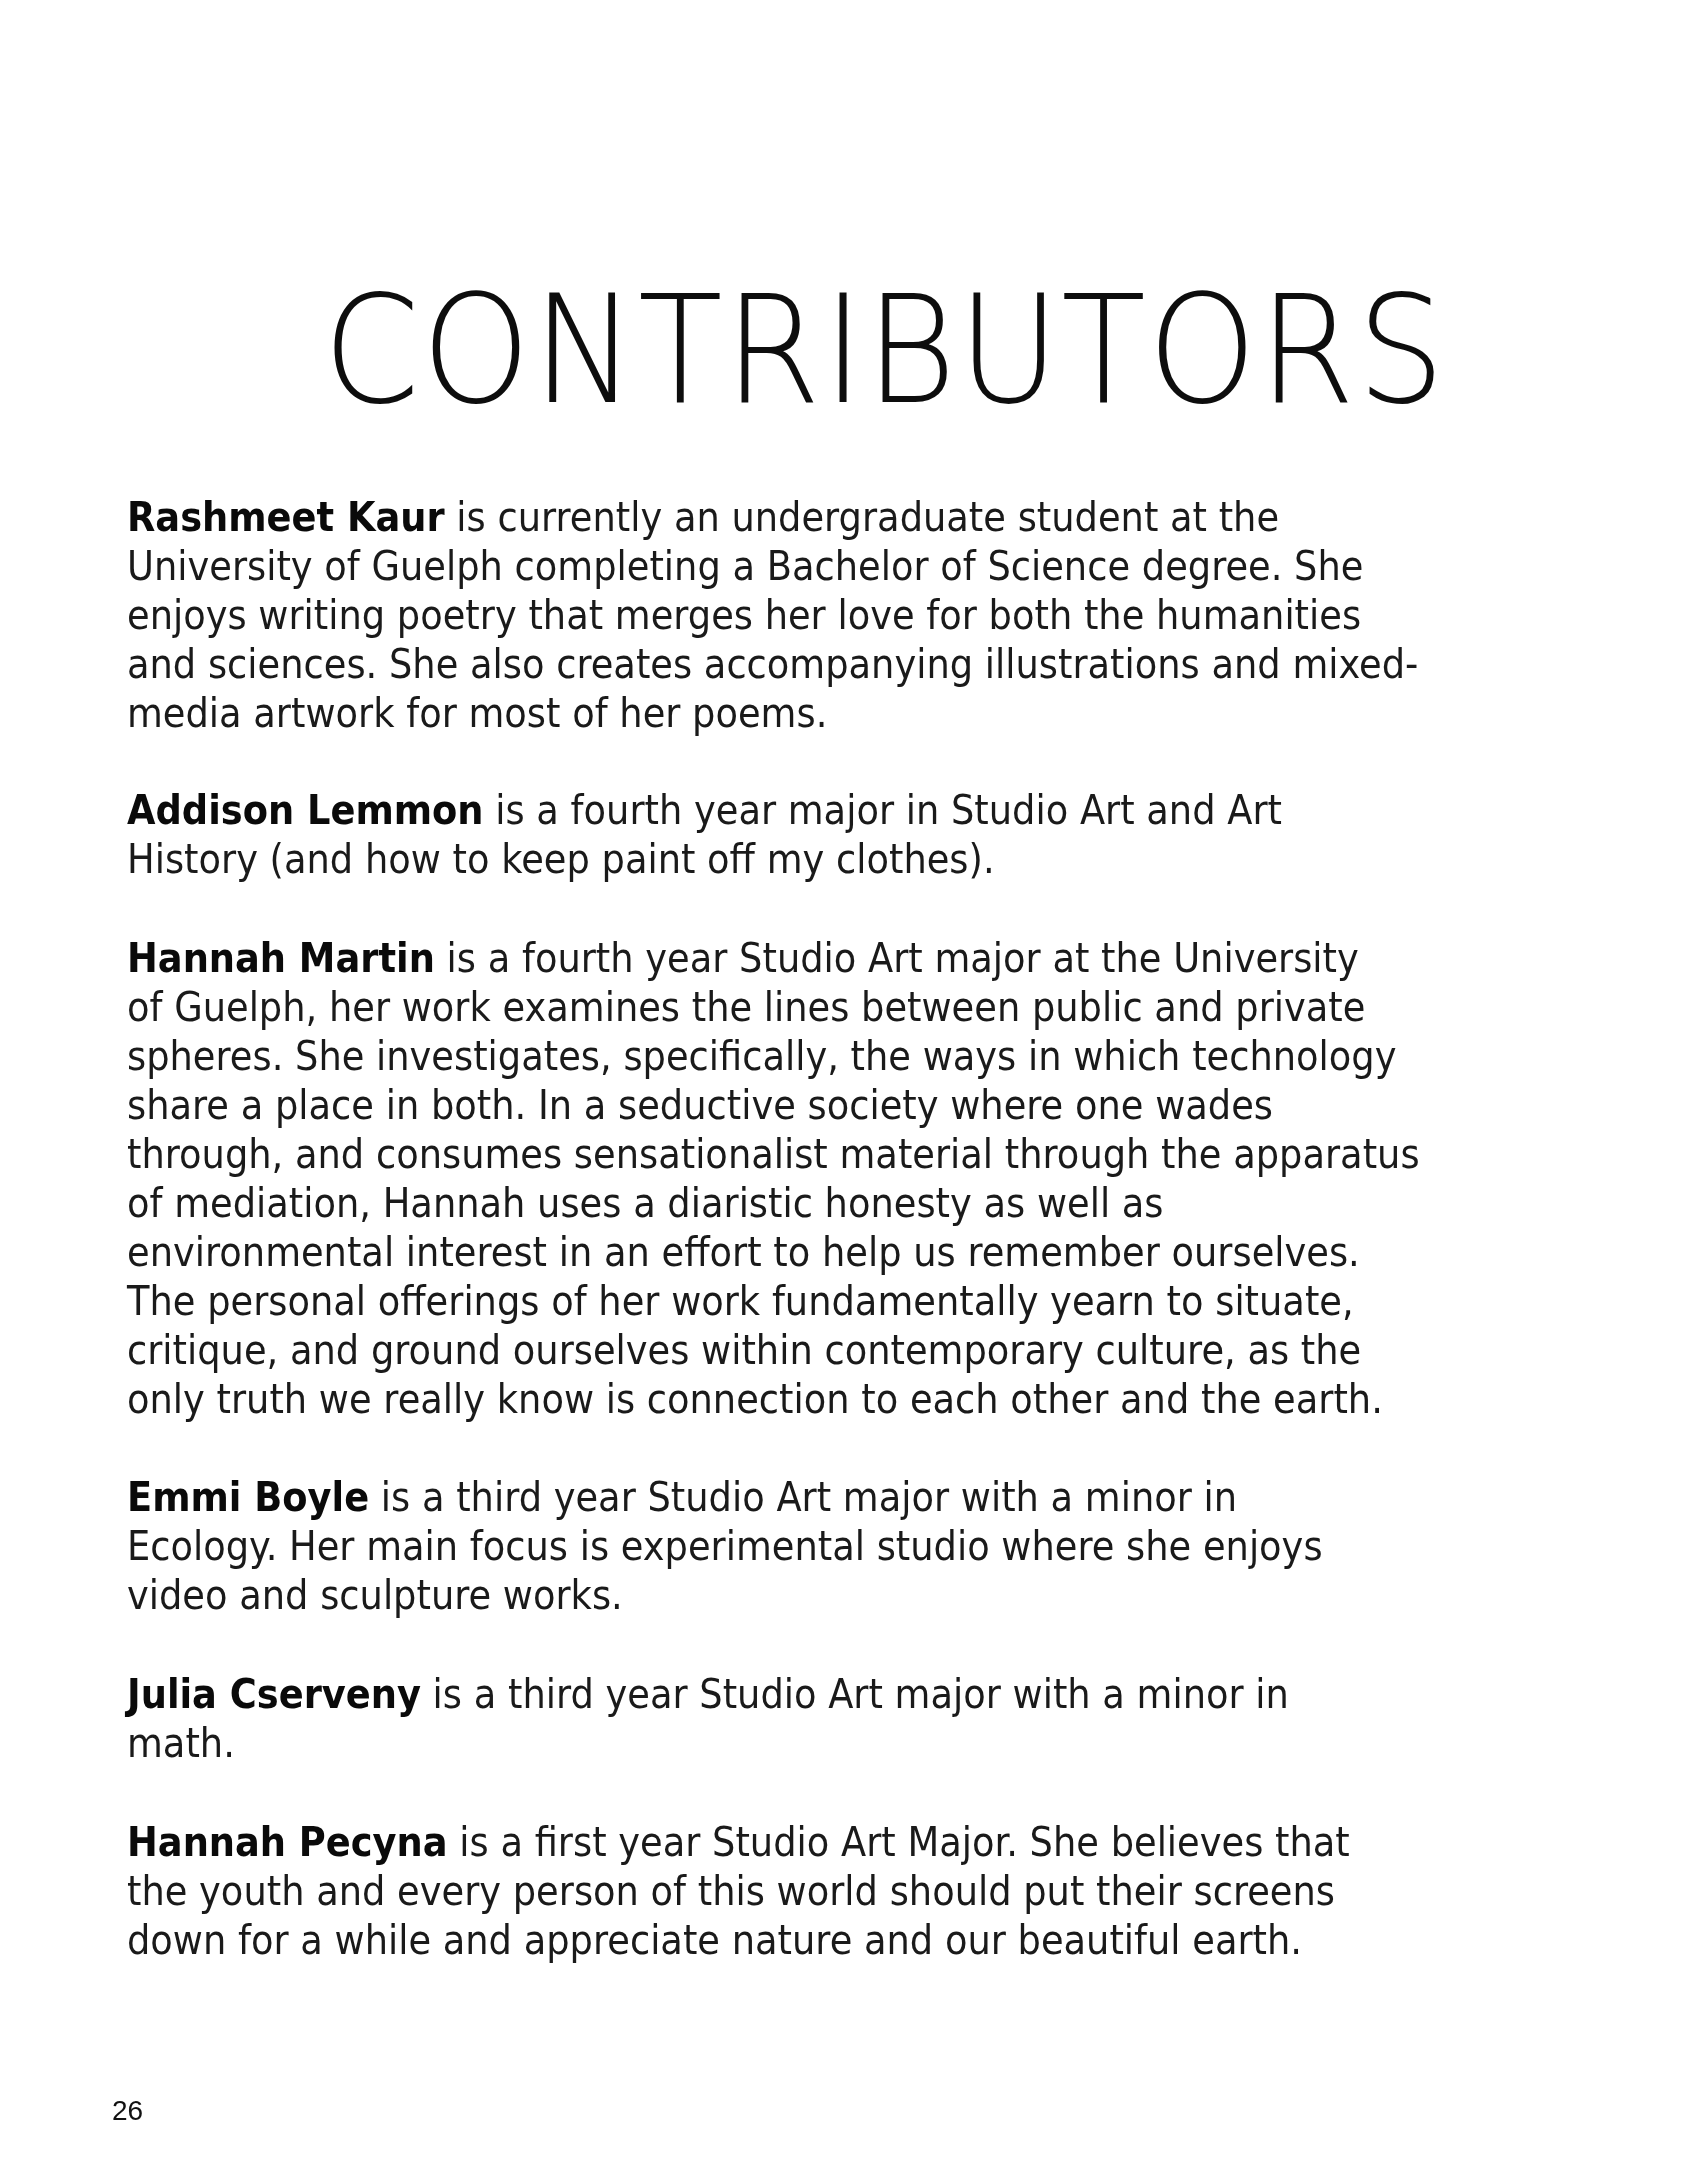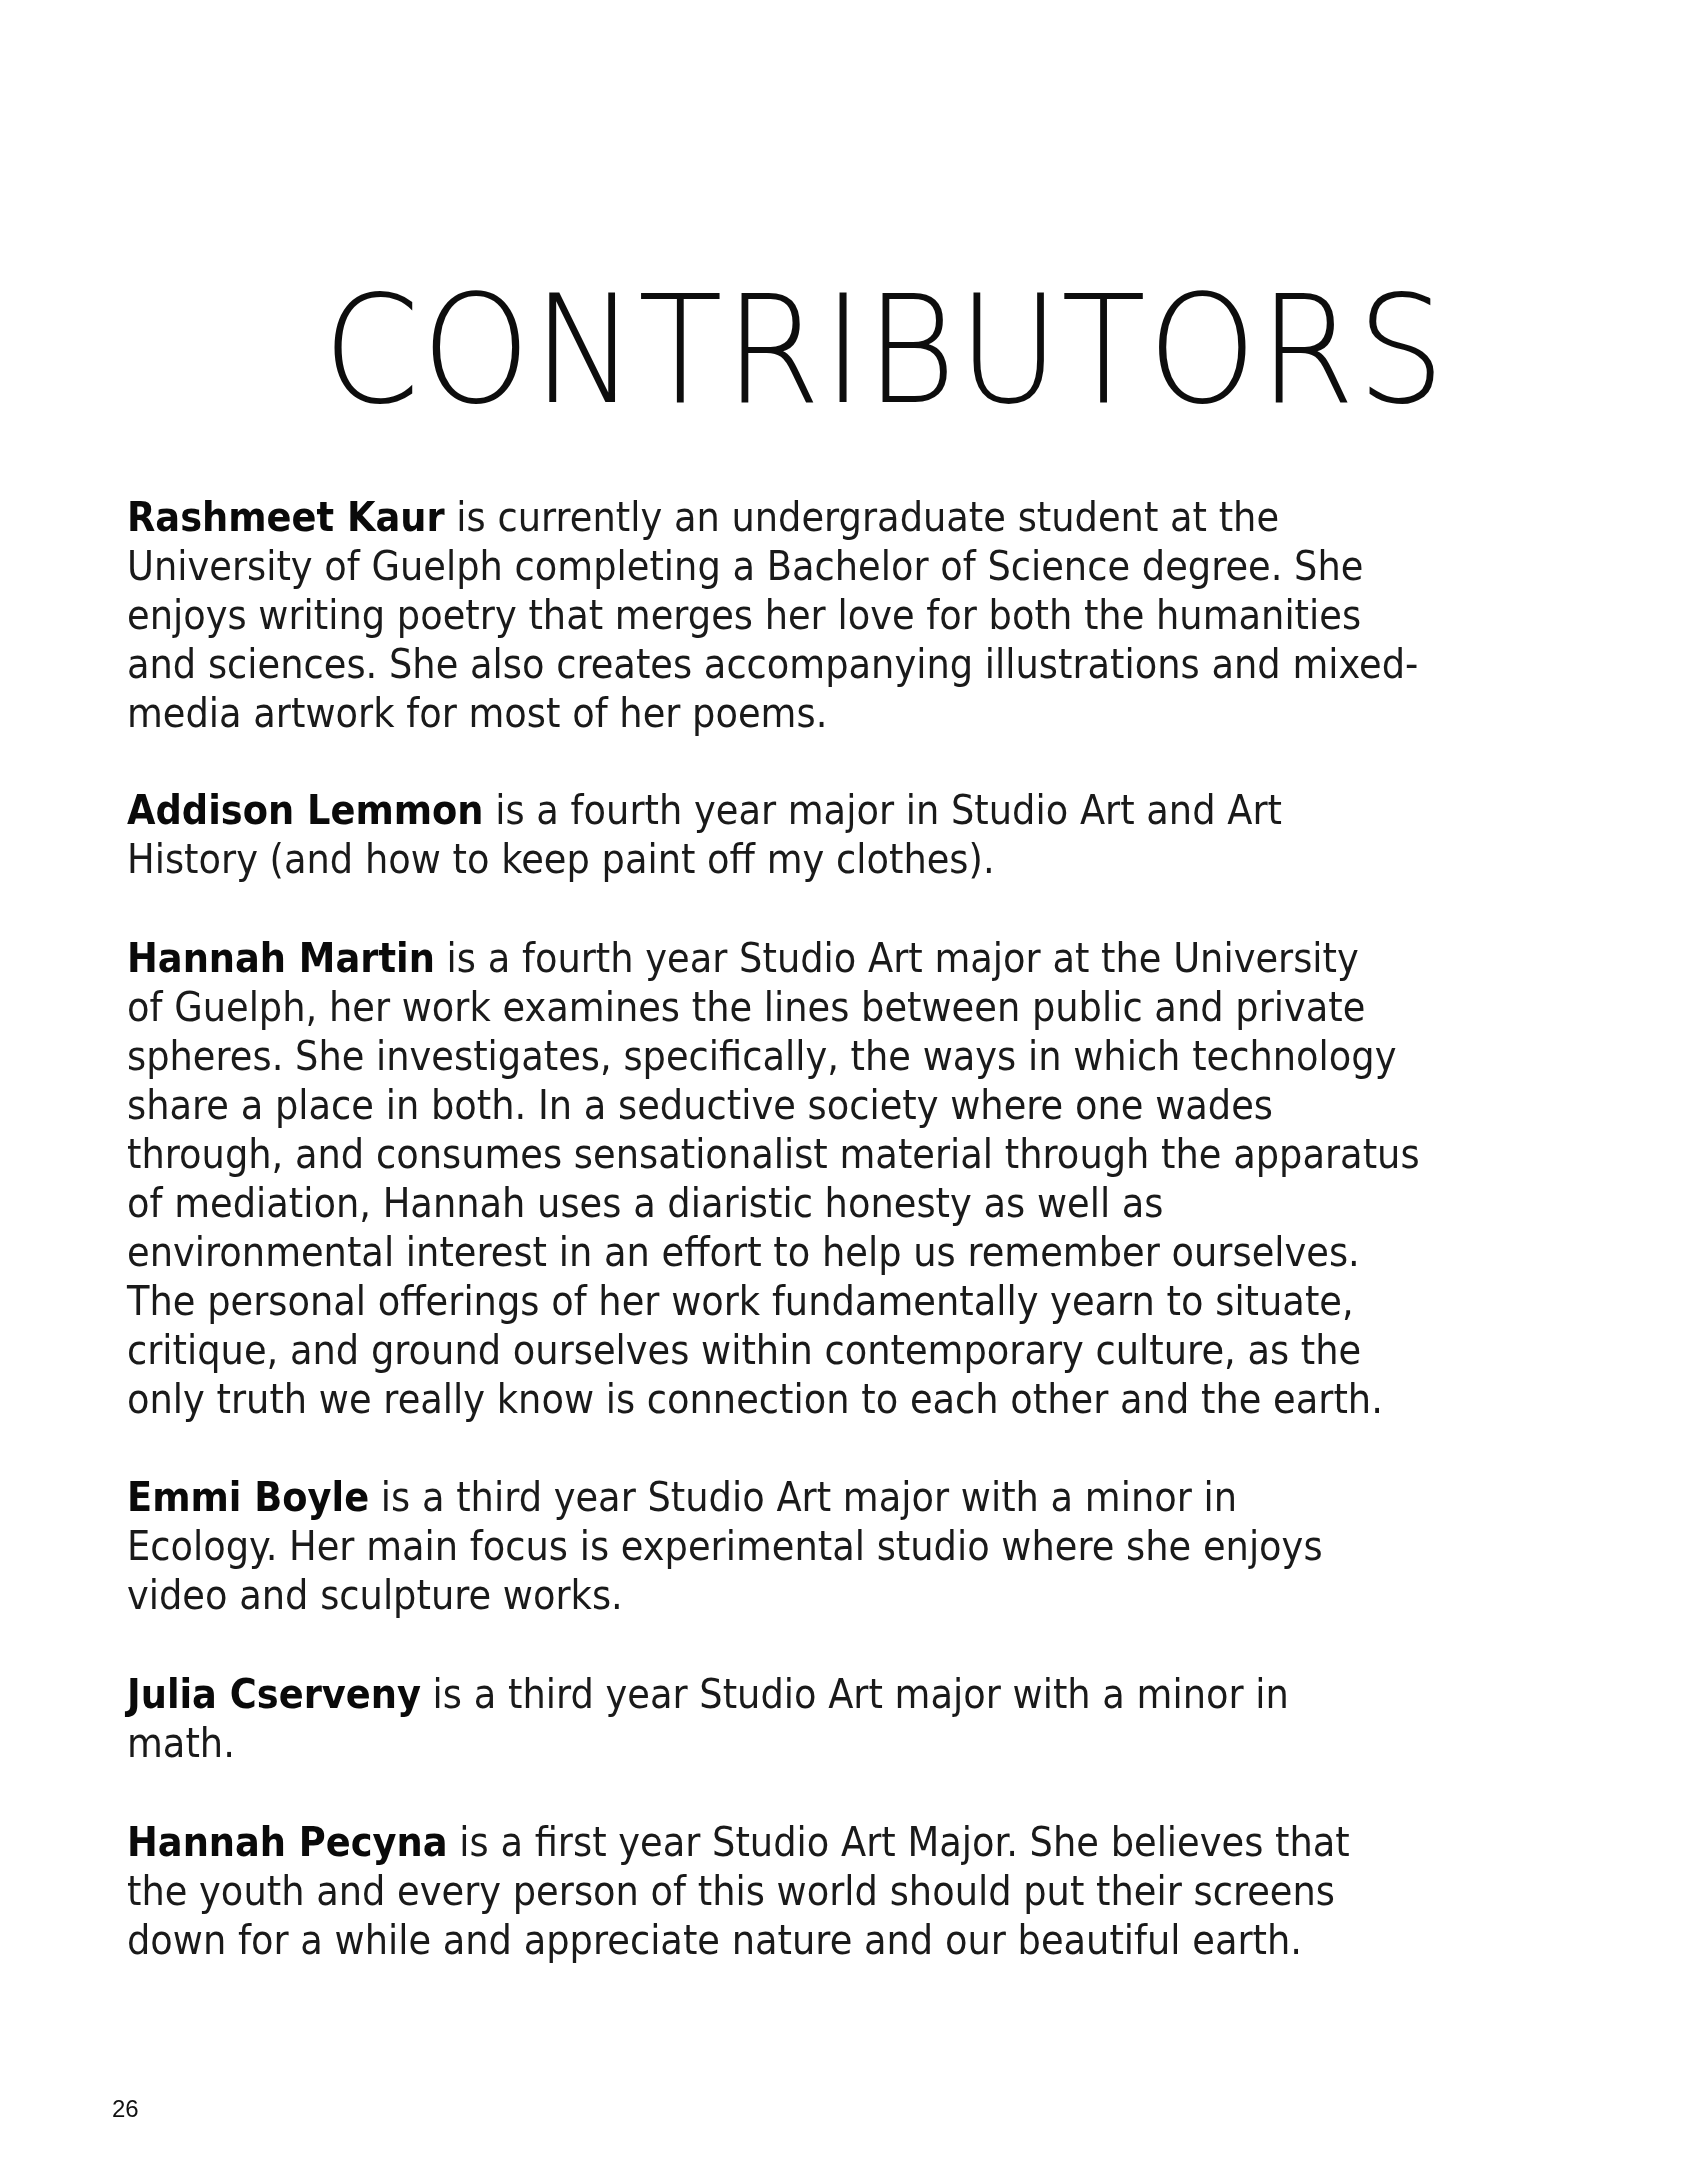--- a/index.html
+++ b/index.html
@@ -23,21 +23,21 @@
   .name { font-weight: bold; color: #0a0a0a; }
   .body-text { font-weight: normal; color: #1a1a1a; }
   #p0 { top: 493px; }
   #p1 { top: 786px; }
   #p2 { top: 934px; }
   #p3 { top: 1473px; }
   #p4 { top: 1670px; }
   #p5 { top: 1818px; }
   .page-number {
     position: absolute; left: 112px; top: 2095px;
-    font-family: "Liberation Sans", sans-serif; font-size: 24px; color: #111;
+    font-family: "Liberation Sans", sans-serif; font-size: 28px; color: #111;
   }
 </style>
 </head>
 <body>
 
 <h1 class="title" style="margin:0;">CONTRIBUTORS</h1>
 
 <div class="para" id="p0">
   <span class="line"><span class="name">Rashmeet Kaur</span><span class="body-text" style="white-space: pre;"> is currently an undergraduate student at the</span></span>
   <span class="line body-text" style="white-space: pre;">University of Guelph completing a Bachelor of Science degree. She</span>

